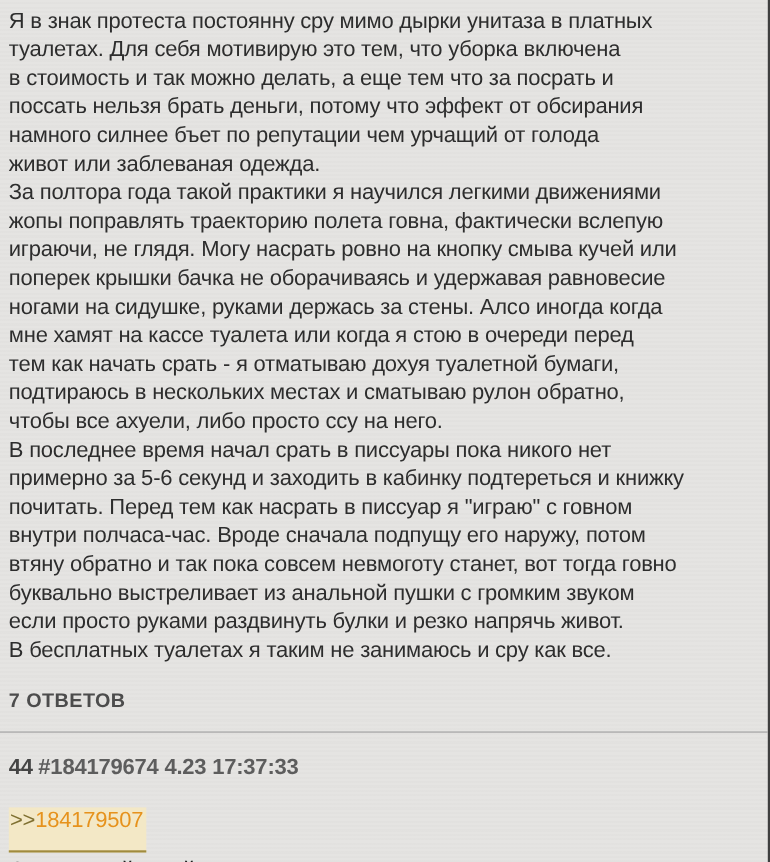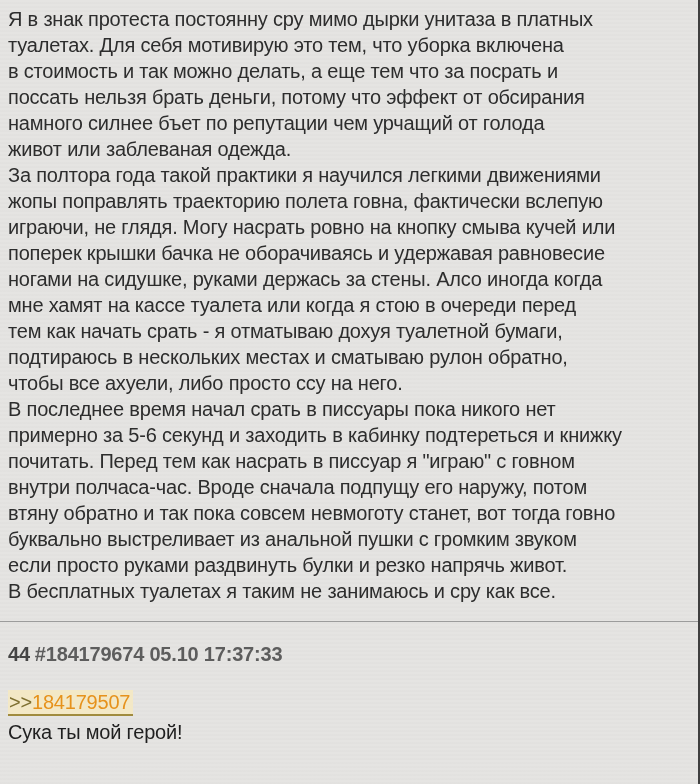--- a/index.html
+++ b/index.html
@@ -48,21 +48,21 @@
   }
   .reply-ordinal { color: #454545; margin-right: 5px; }
   .quote-link {
     display: inline-block;
     margin-top: 24px;
     font-size: 20px;
     font-weight: 400;
     letter-spacing: -0.2px;
     background: #f3e8c6;
     border-bottom: 2px solid #a08b3e;
-    padding: 1px 3px 0 1px;
+    padding: 1px 3px 15px 1px;
     text-decoration: none;
     cursor: pointer;
   }
   .quote-prefix { color: #7f7031; }
   .quote-number { color: #e6921c; }
   .reply-text {
     margin-top: 5px;
     font-size: 20px;
     letter-spacing: -0.2px;
     color: #1f1f1f;
@@ -90,26 +90,27 @@
 чтобы все ахуели, либо просто ссу на него.
 В последнее время начал срать в писсуары пока никого нет
 примерно за 5-6 секунд и заходить в кабинку подтереться и книжку
 почитать. Перед тем как насрать в писсуар я "играю" с говном
 внутри полчаса-час. Вроде сначала подпущу его наружу, потом
 втяну обратно и так пока совсем невмоготу станет, вот тогда говно
 буквально выстреливает из анальной пушки с громким звуком
 если просто руками раздвинуть булки и резко напрячь живот.
 В бесплатных туалетах я таким не занимаюсь и сру как все.</div>
 
+  <div class="replies-count">7 ОТВЕТОВ</div>
 
   <div class="divider"></div>
 
   <div>
     <div class="reply-header">
-      <span class="reply-ordinal">44</span><span class="reply-meta">#184179674 05.10 17:37:33</span>
+      <span class="reply-ordinal">44</span><span class="reply-meta">#184179674 4.23 17:37:33</span>
     </div>
 
     <a class="quote-link">
       <span class="quote-prefix">&gt;&gt;</span><span class="quote-number">184179507</span>
     </a>
 
     <div class="reply-text">Сука ты мой герой!</div>
   </div>
 
 </div>

